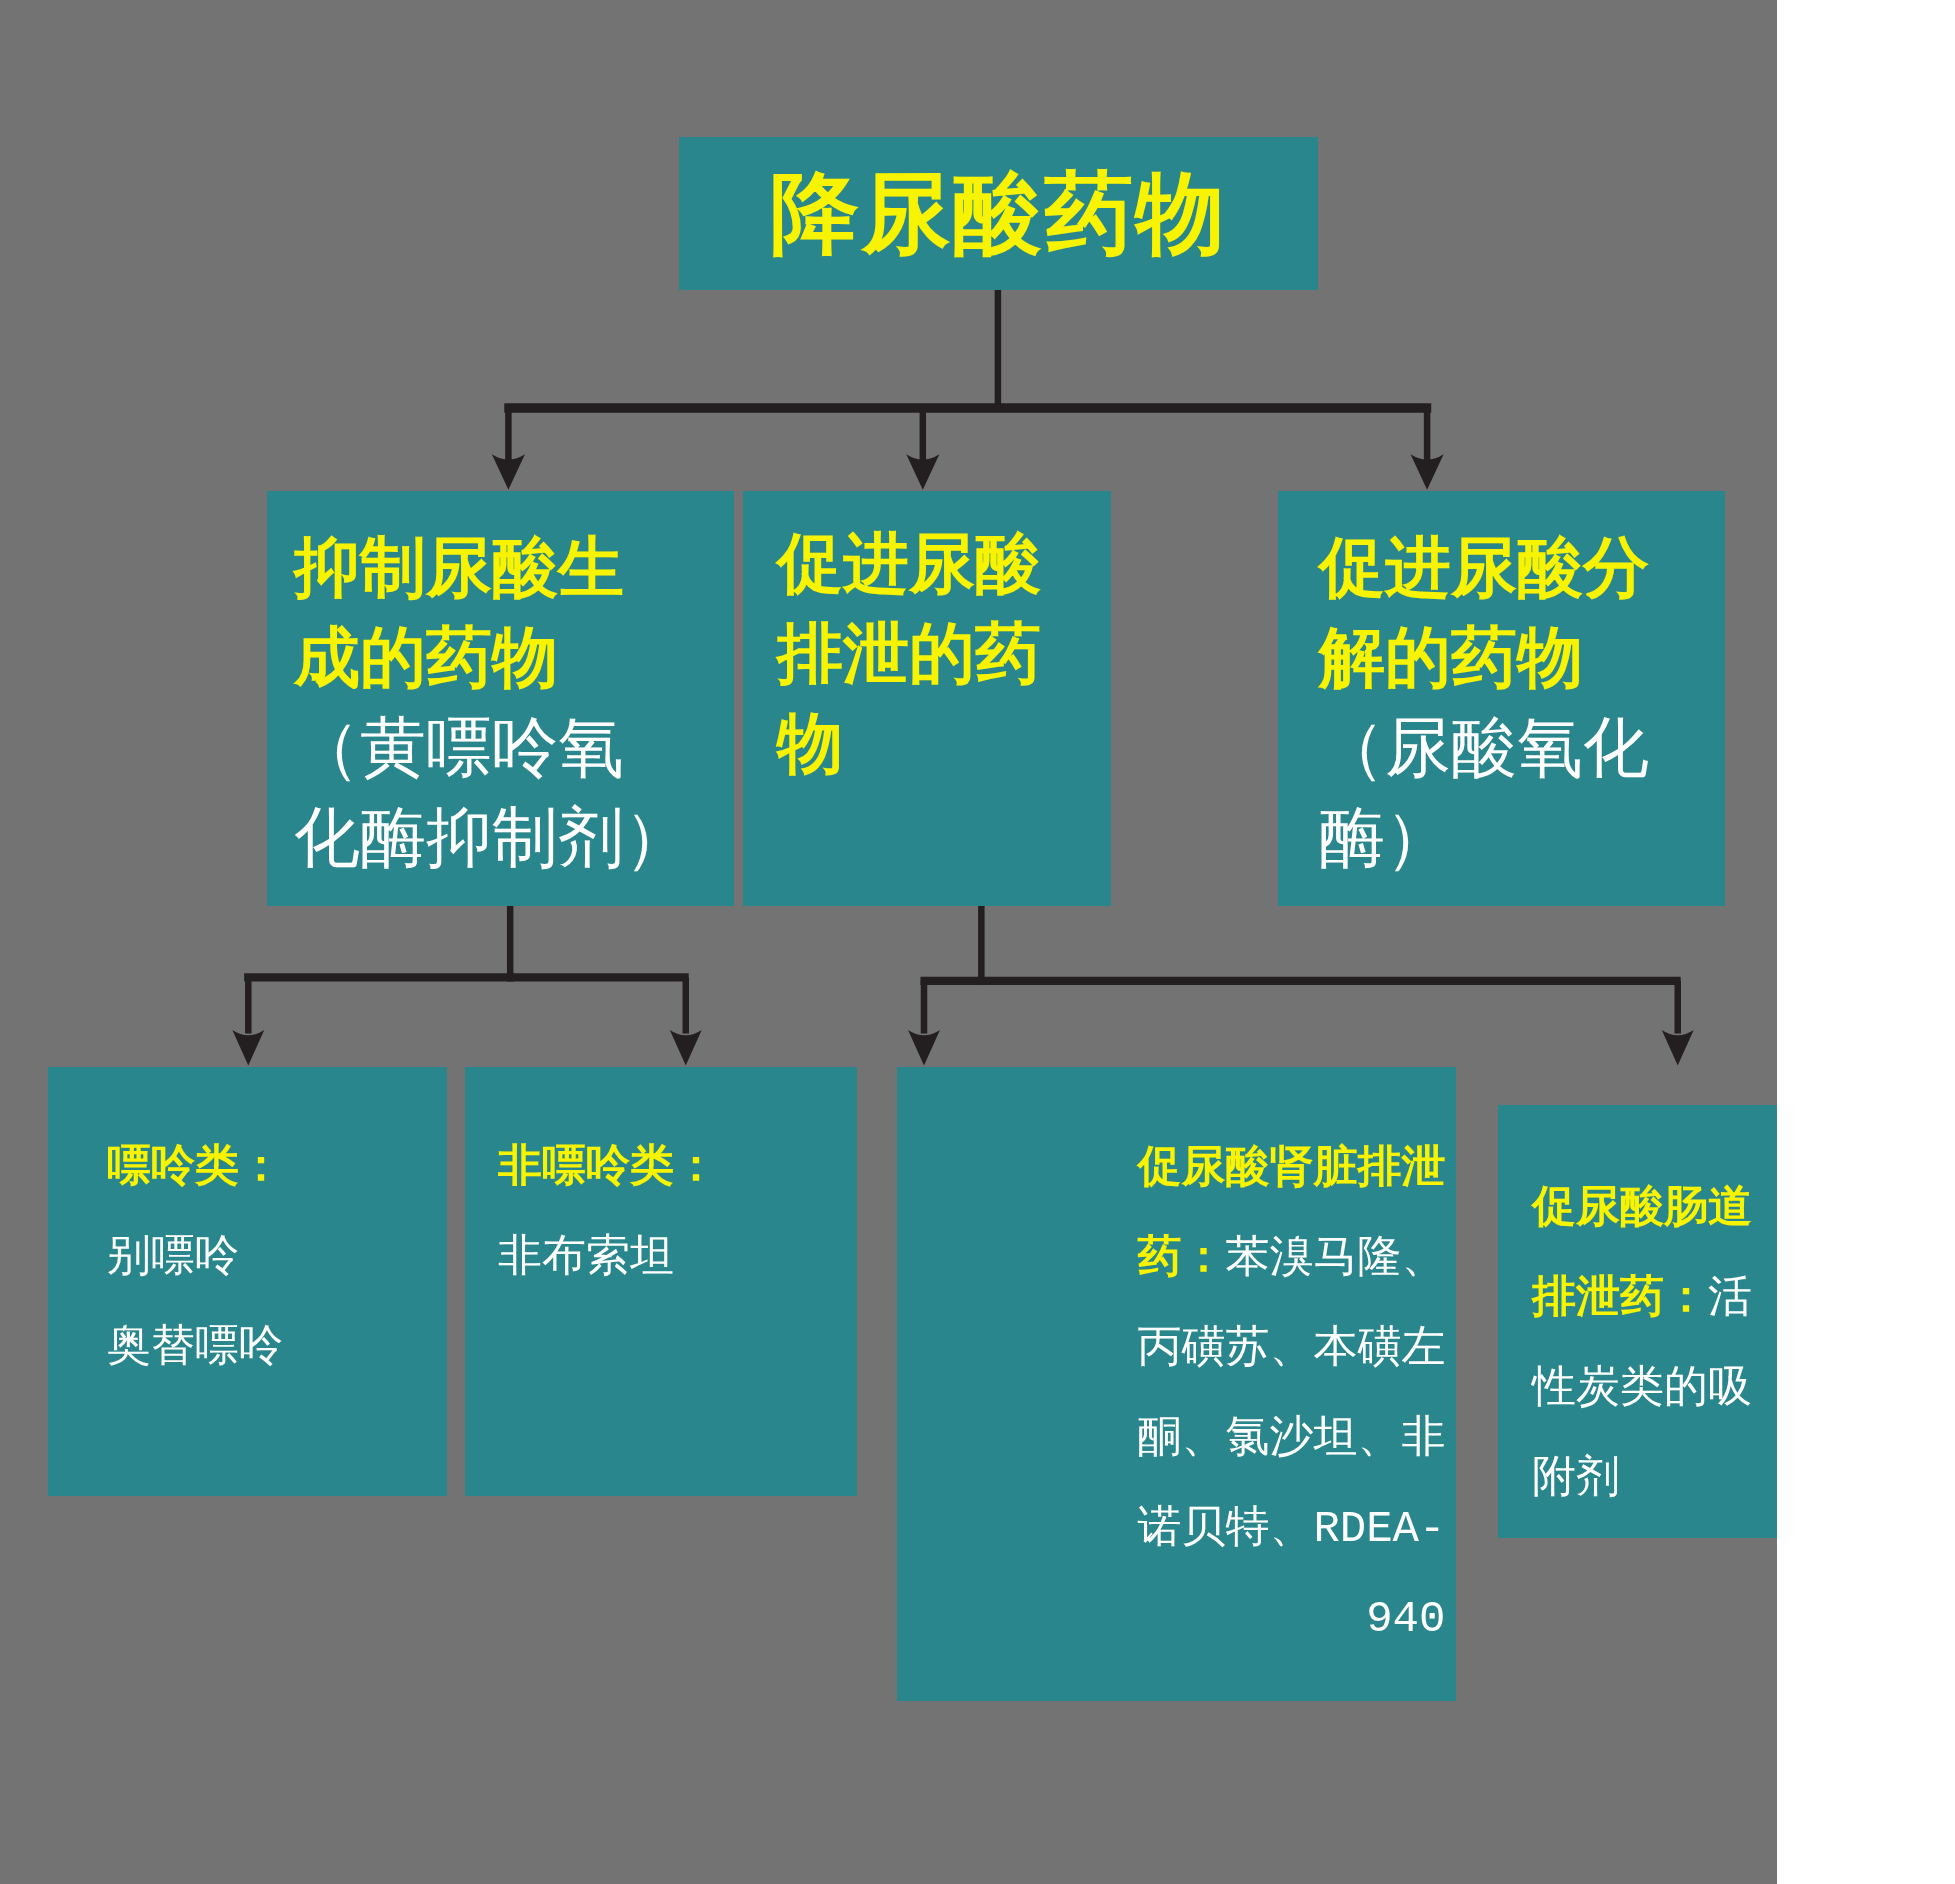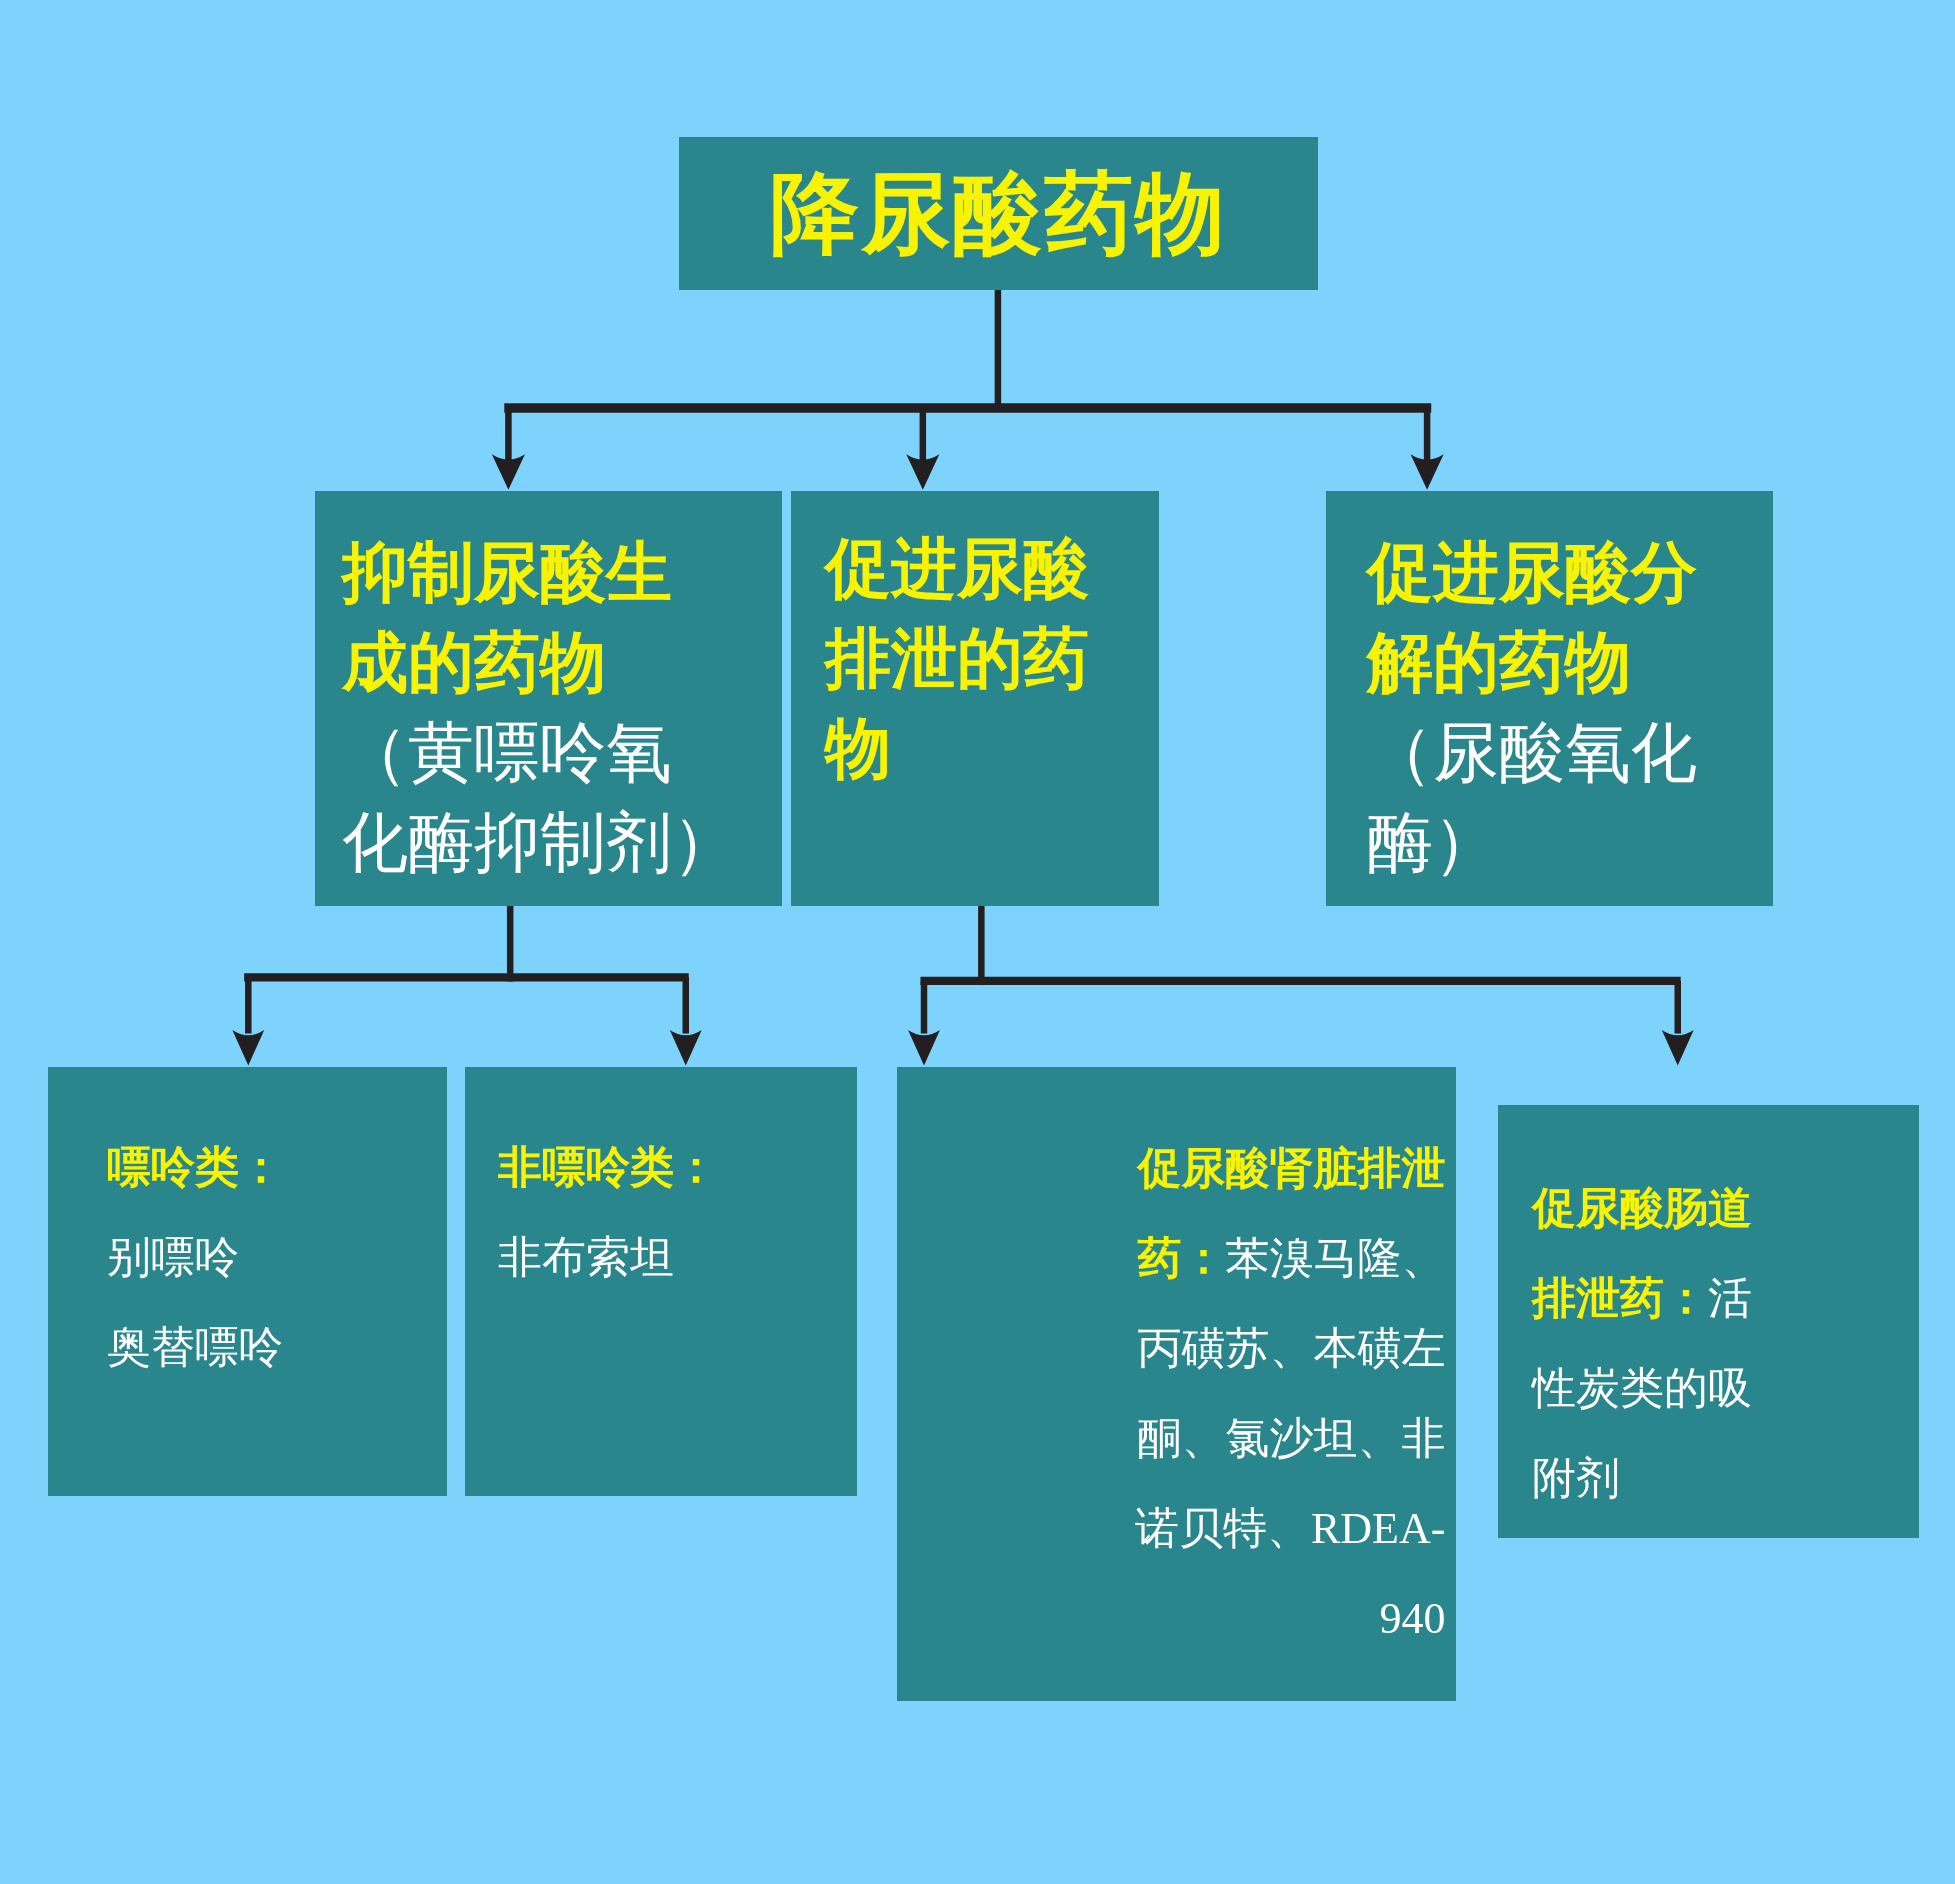--- a/index.html
+++ b/index.html
@@ -1,37 +1,37 @@
 <!DOCTYPE html>
 <html style="font-size:9.5px"><head>
 <meta charset="utf-8">
 <style>
   html,body{margin:0;padding:0;background:#ffffff;}
   .canvas{
     position:relative;
-    width:1955px;height:1885px;
-    background:#7dd3fc;
-    font-family:Liberation Serif, serif;
+    width:1777px;height:1885px;
+    background:#737373;
+    font-family:Liberation Mono, monospace;
     overflow:hidden;
   }
   .node{
     position:absolute;
     background:#28868C;
     box-sizing:border-box;
     color:#ffffff;
   }
   .pre{white-space:pre-line;}
   .node .t{color:#F8F300;font-weight:800;}
   .node .b{color:#ffffff;font-weight:400;}
   .root-box{
     left:679px;top:137px;width:639px;height:153px;
     display:flex;align-items:center;justify-content:center;
   }
   .root-box .t{font-size:89px;letter-spacing:2.4px;}
-  .lvl2{top:491px;height:415px;font-size:66px;line-height:90px;margin-left:48px;}
+  .lvl2{top:491px;height:415px;font-size:66px;line-height:90px;}
   .boxA{left:267px;width:467px;padding:37px 18px 0 27px;}
   .boxB{left:743px;width:368px;padding:33px 8px 0 34px;}
   .boxC{left:1278px;width:447px;padding:37px 12px 0 41px;}
   .lvl3{top:1067px;font-size:44px;line-height:90px;}
   .boxD{left:48px;width:399px;height:429px;padding:56px 12px 0 59px;}
   .boxE{left:465px;width:392px;height:429px;padding:56px 12px 0 33px;}
   .boxF{left:897px;width:559px;height:634px;padding:57px 10.6px 0 26px;text-align:right;}
   .boxG{left:1498px;width:421px;height:433px;padding:59px 10.6px 0 34px;margin-top:38px;}
   .connector-layer{
     position:absolute;left:0;top:0;width:1955px;height:1885px;

